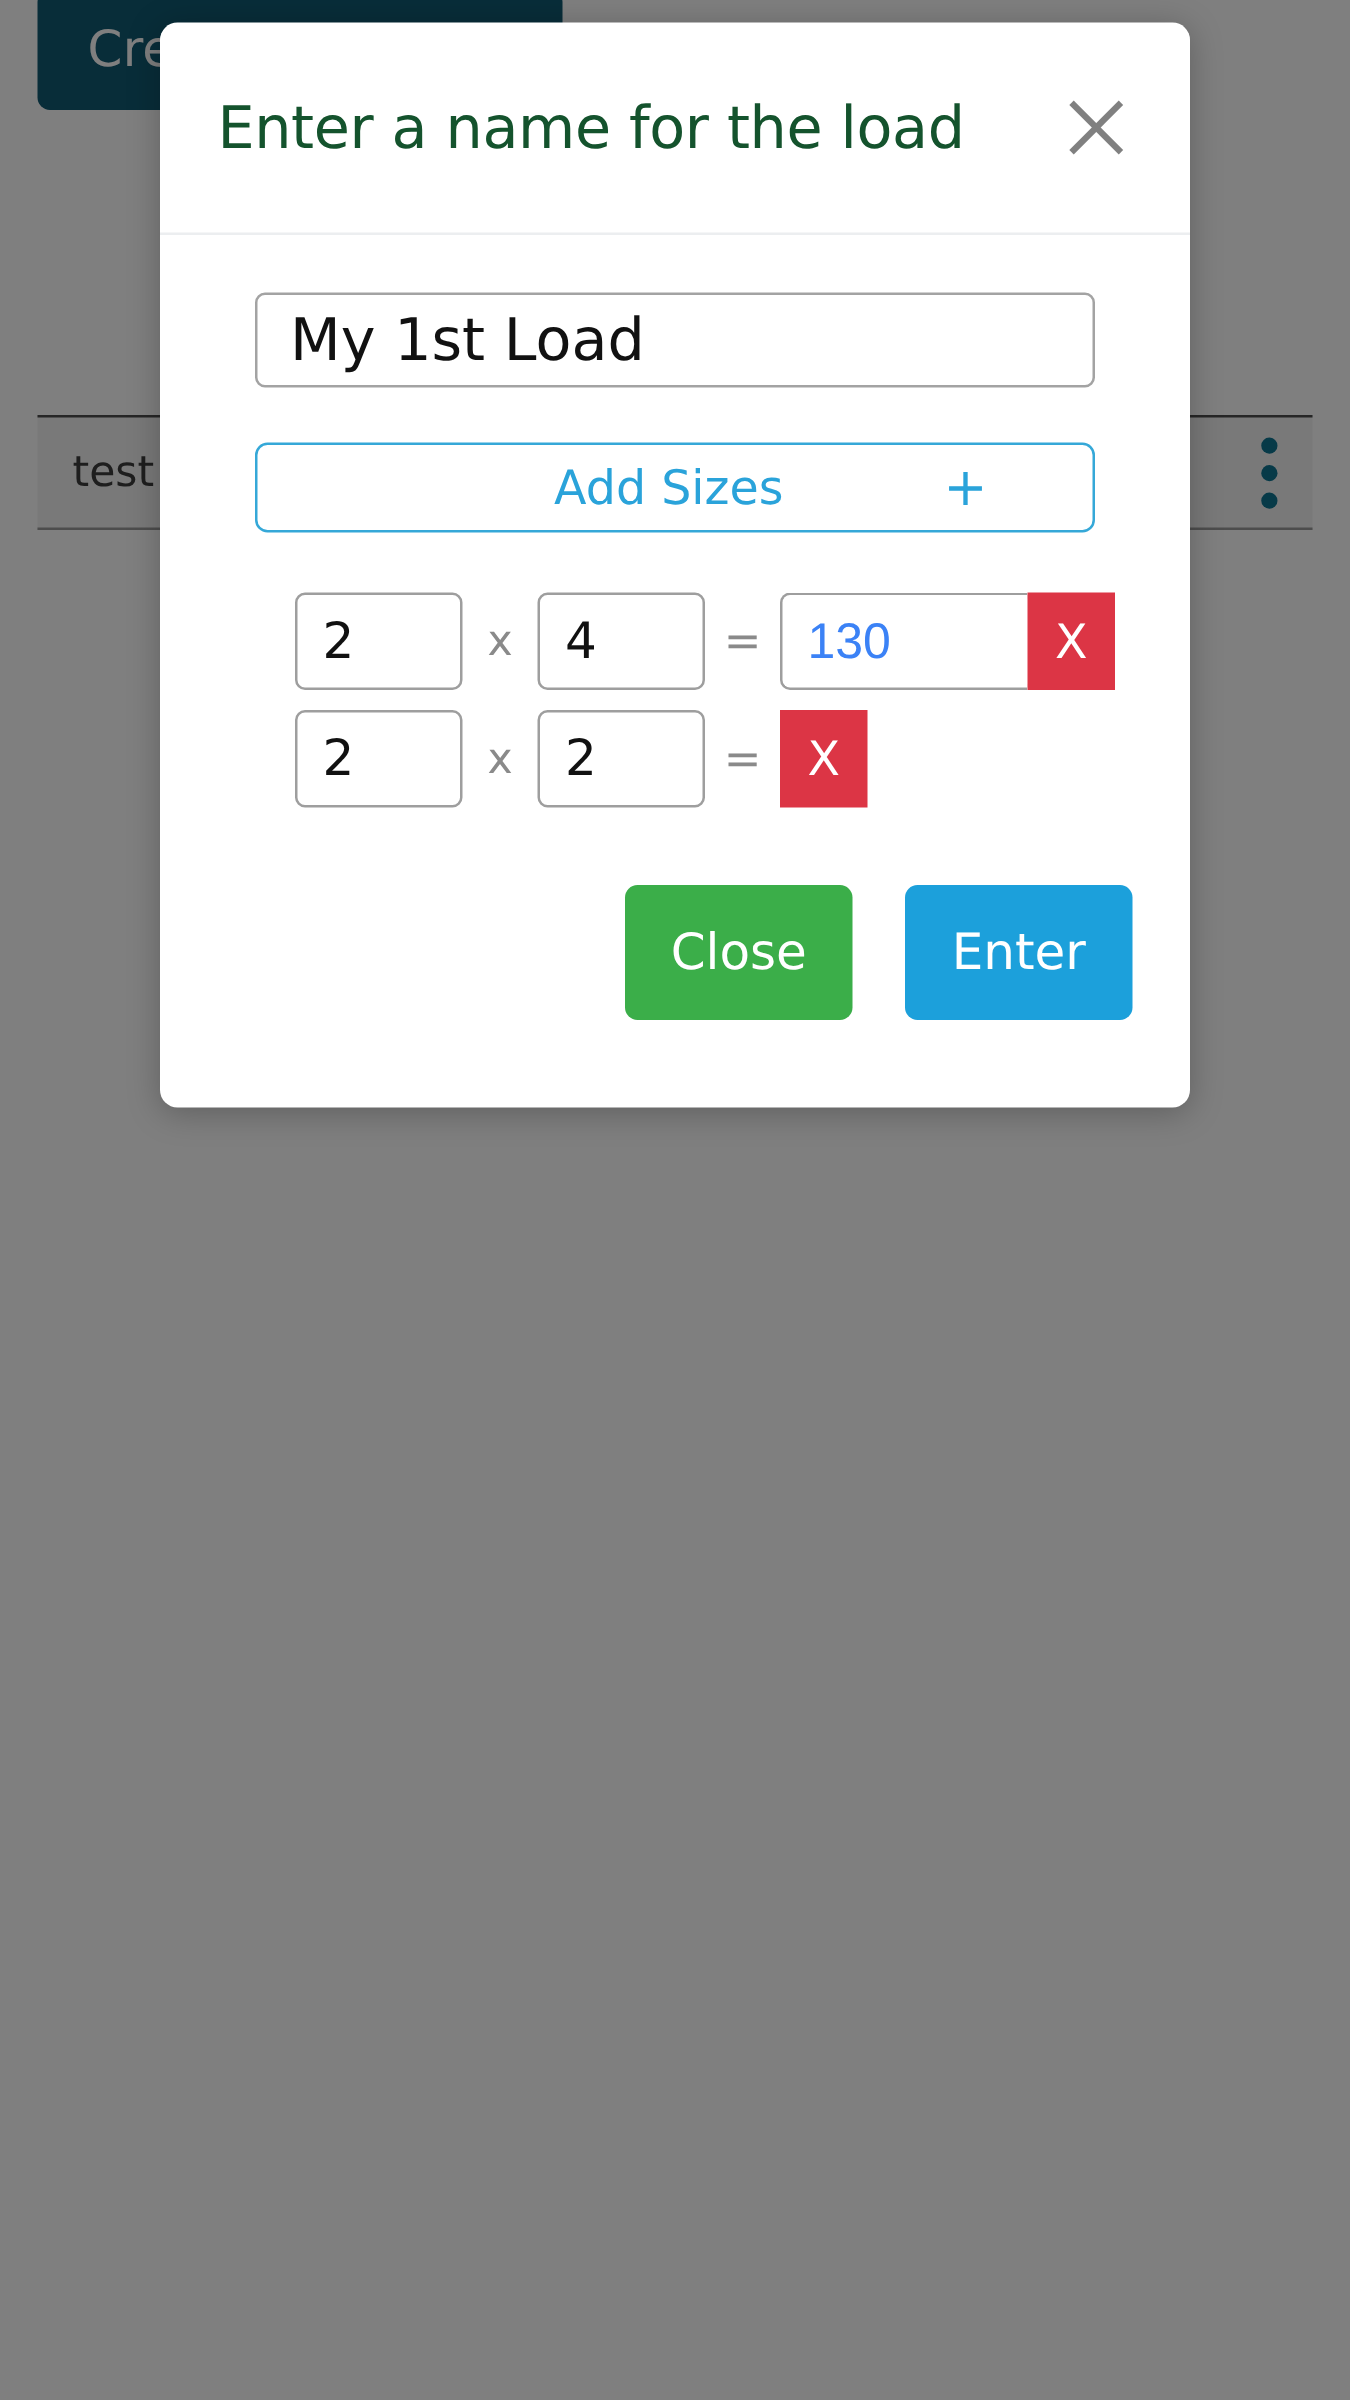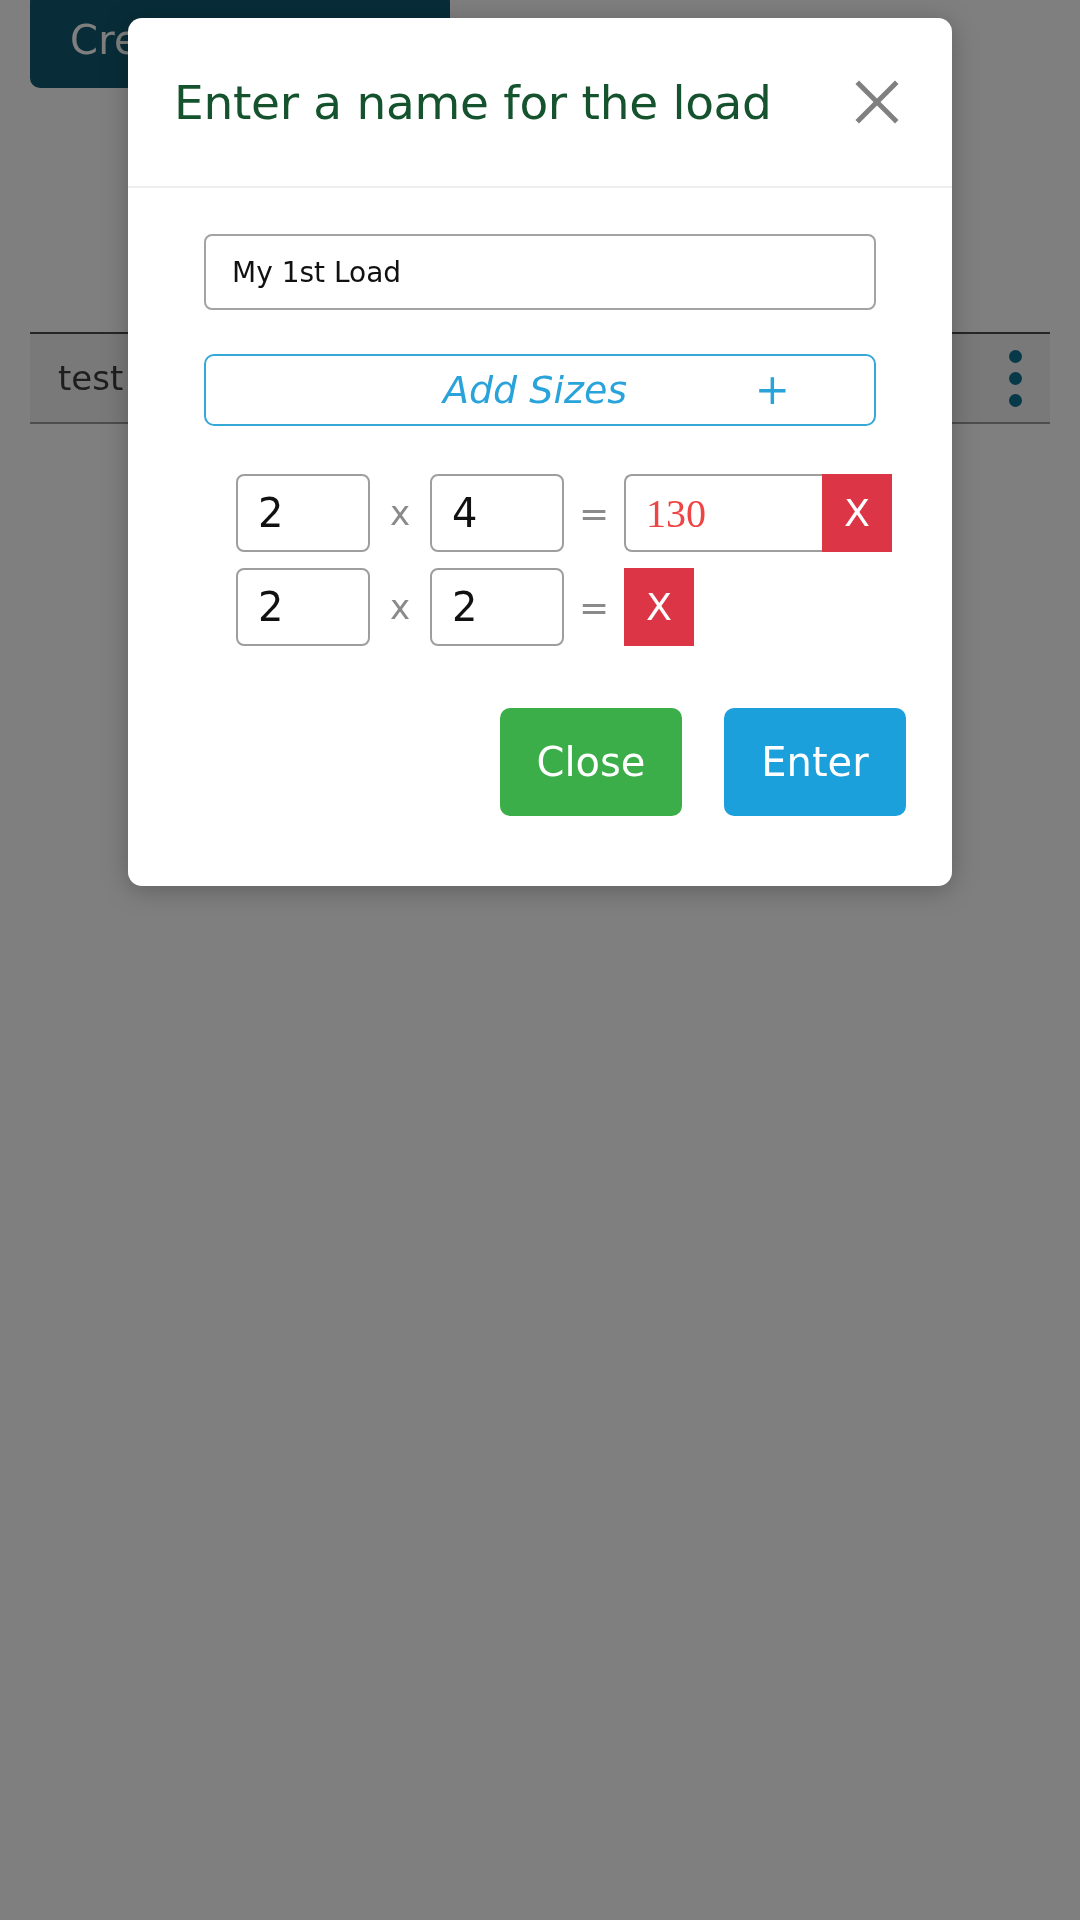--- a/index.html
+++ b/index.html
@@ -147,21 +147,21 @@
   }
 
   #load-name-input {
     display: block;
     width: 672px;
     height: 76px;
     margin: 0 auto;
     border: 2px solid #a3a3a3;
     border-radius: 8px;
     font-family: "DejaVu Sans", "Liberation Sans", sans-serif;
-    font-size: 28px;
+    font-size: 47px;
     color: #111111;
     padding: 4px 26px;
     background: #ffffff;
     outline: none;
   }
 
   #add-sizes-button {
     display: block;
     width: 672px;
     height: 72px;
@@ -171,21 +171,20 @@
     border-radius: 10px;
     color: #2aa3da;
     font-family: "DejaVu Sans", "Liberation Sans", sans-serif;
     font-size: 38px;
     display: flex;
     align-items: center;
     justify-content: center;
     position: relative;
     cursor: pointer;
     padding-right: 10px;
-    font-style: italic;
   }
   #add-sizes-button .plus-glyph {
     position: absolute;
     right: 84px;
     font-size: 42px;
     line-height: 1;
     color: #2aa3da;
   }
 
   #size-rows {
@@ -223,23 +222,23 @@
   .op-symbol.equals {
     font-size: 36px;
   }
 
   .qty-input {
     width: 198px;
     height: 78px;
     border: 2px solid #9e9e9e;
     border-right: none;
     border-radius: 8px 0 0 8px;
-    font-family: Liberation Serif, serif;
+    font-family: Liberation Sans, sans-serif;
     font-size: 40px;
-    color: #ef4444;
+    color: #3b82f6;
     padding: 0 20px;
     background: #ffffff;
     outline: none;
   }
 
   .remove-size-button {
     width: 70px;
     height: 78px;
     background: #dc3545;
     border: none;

